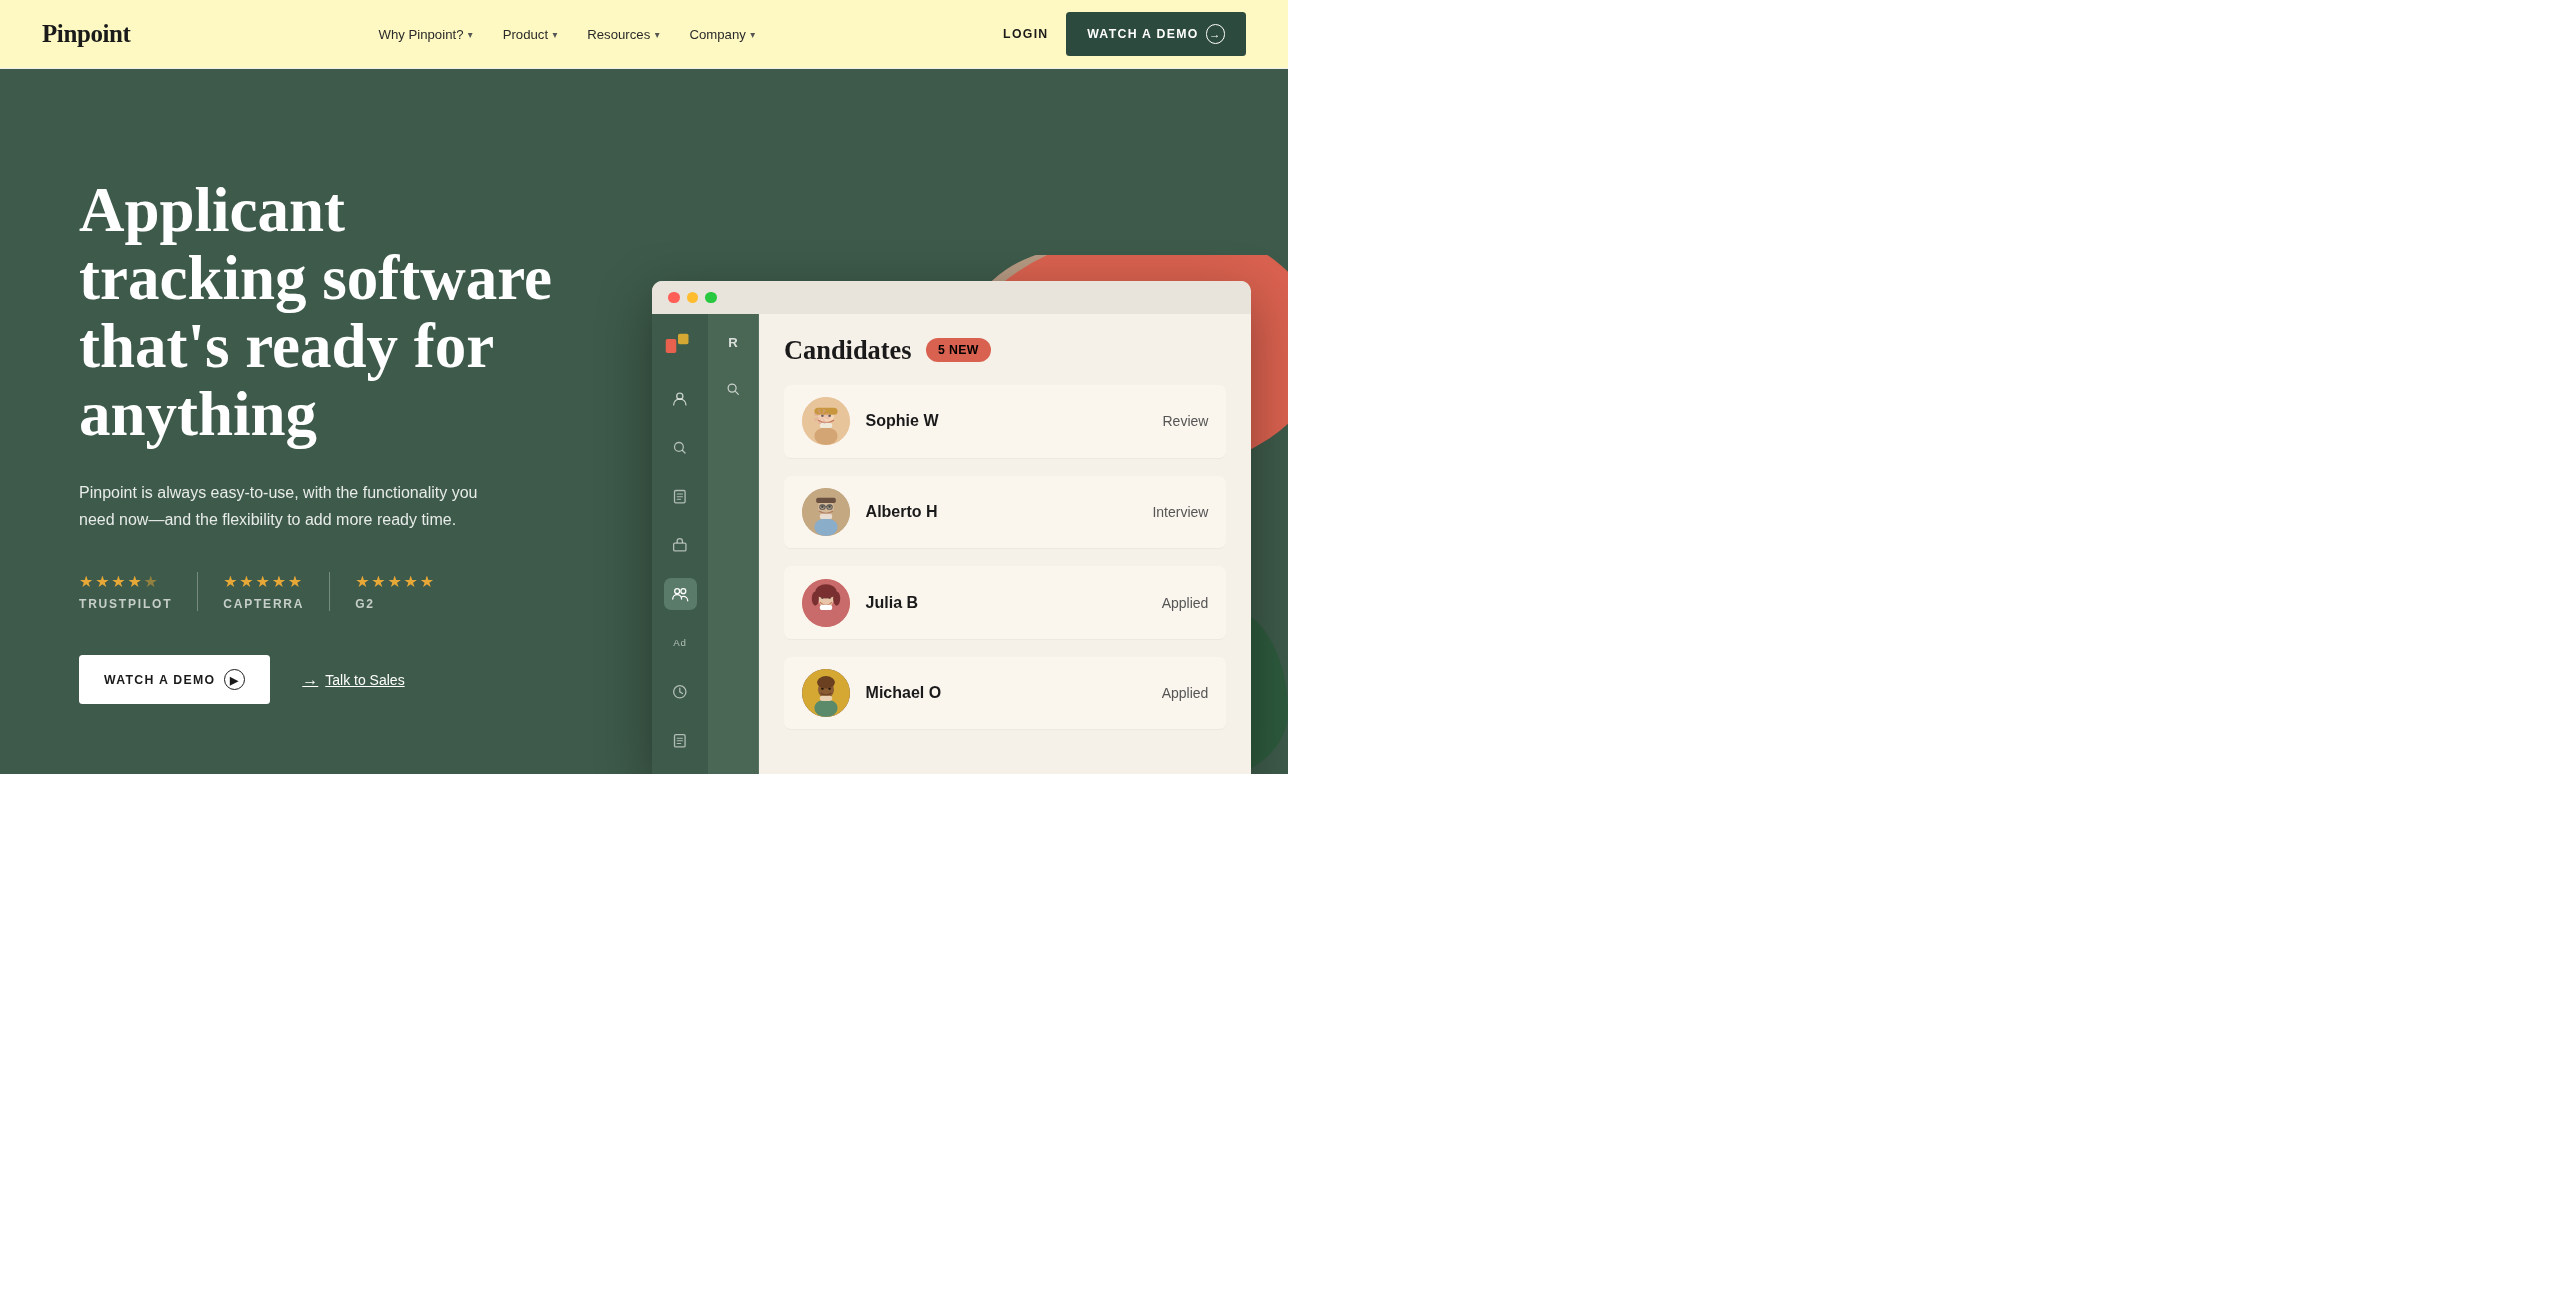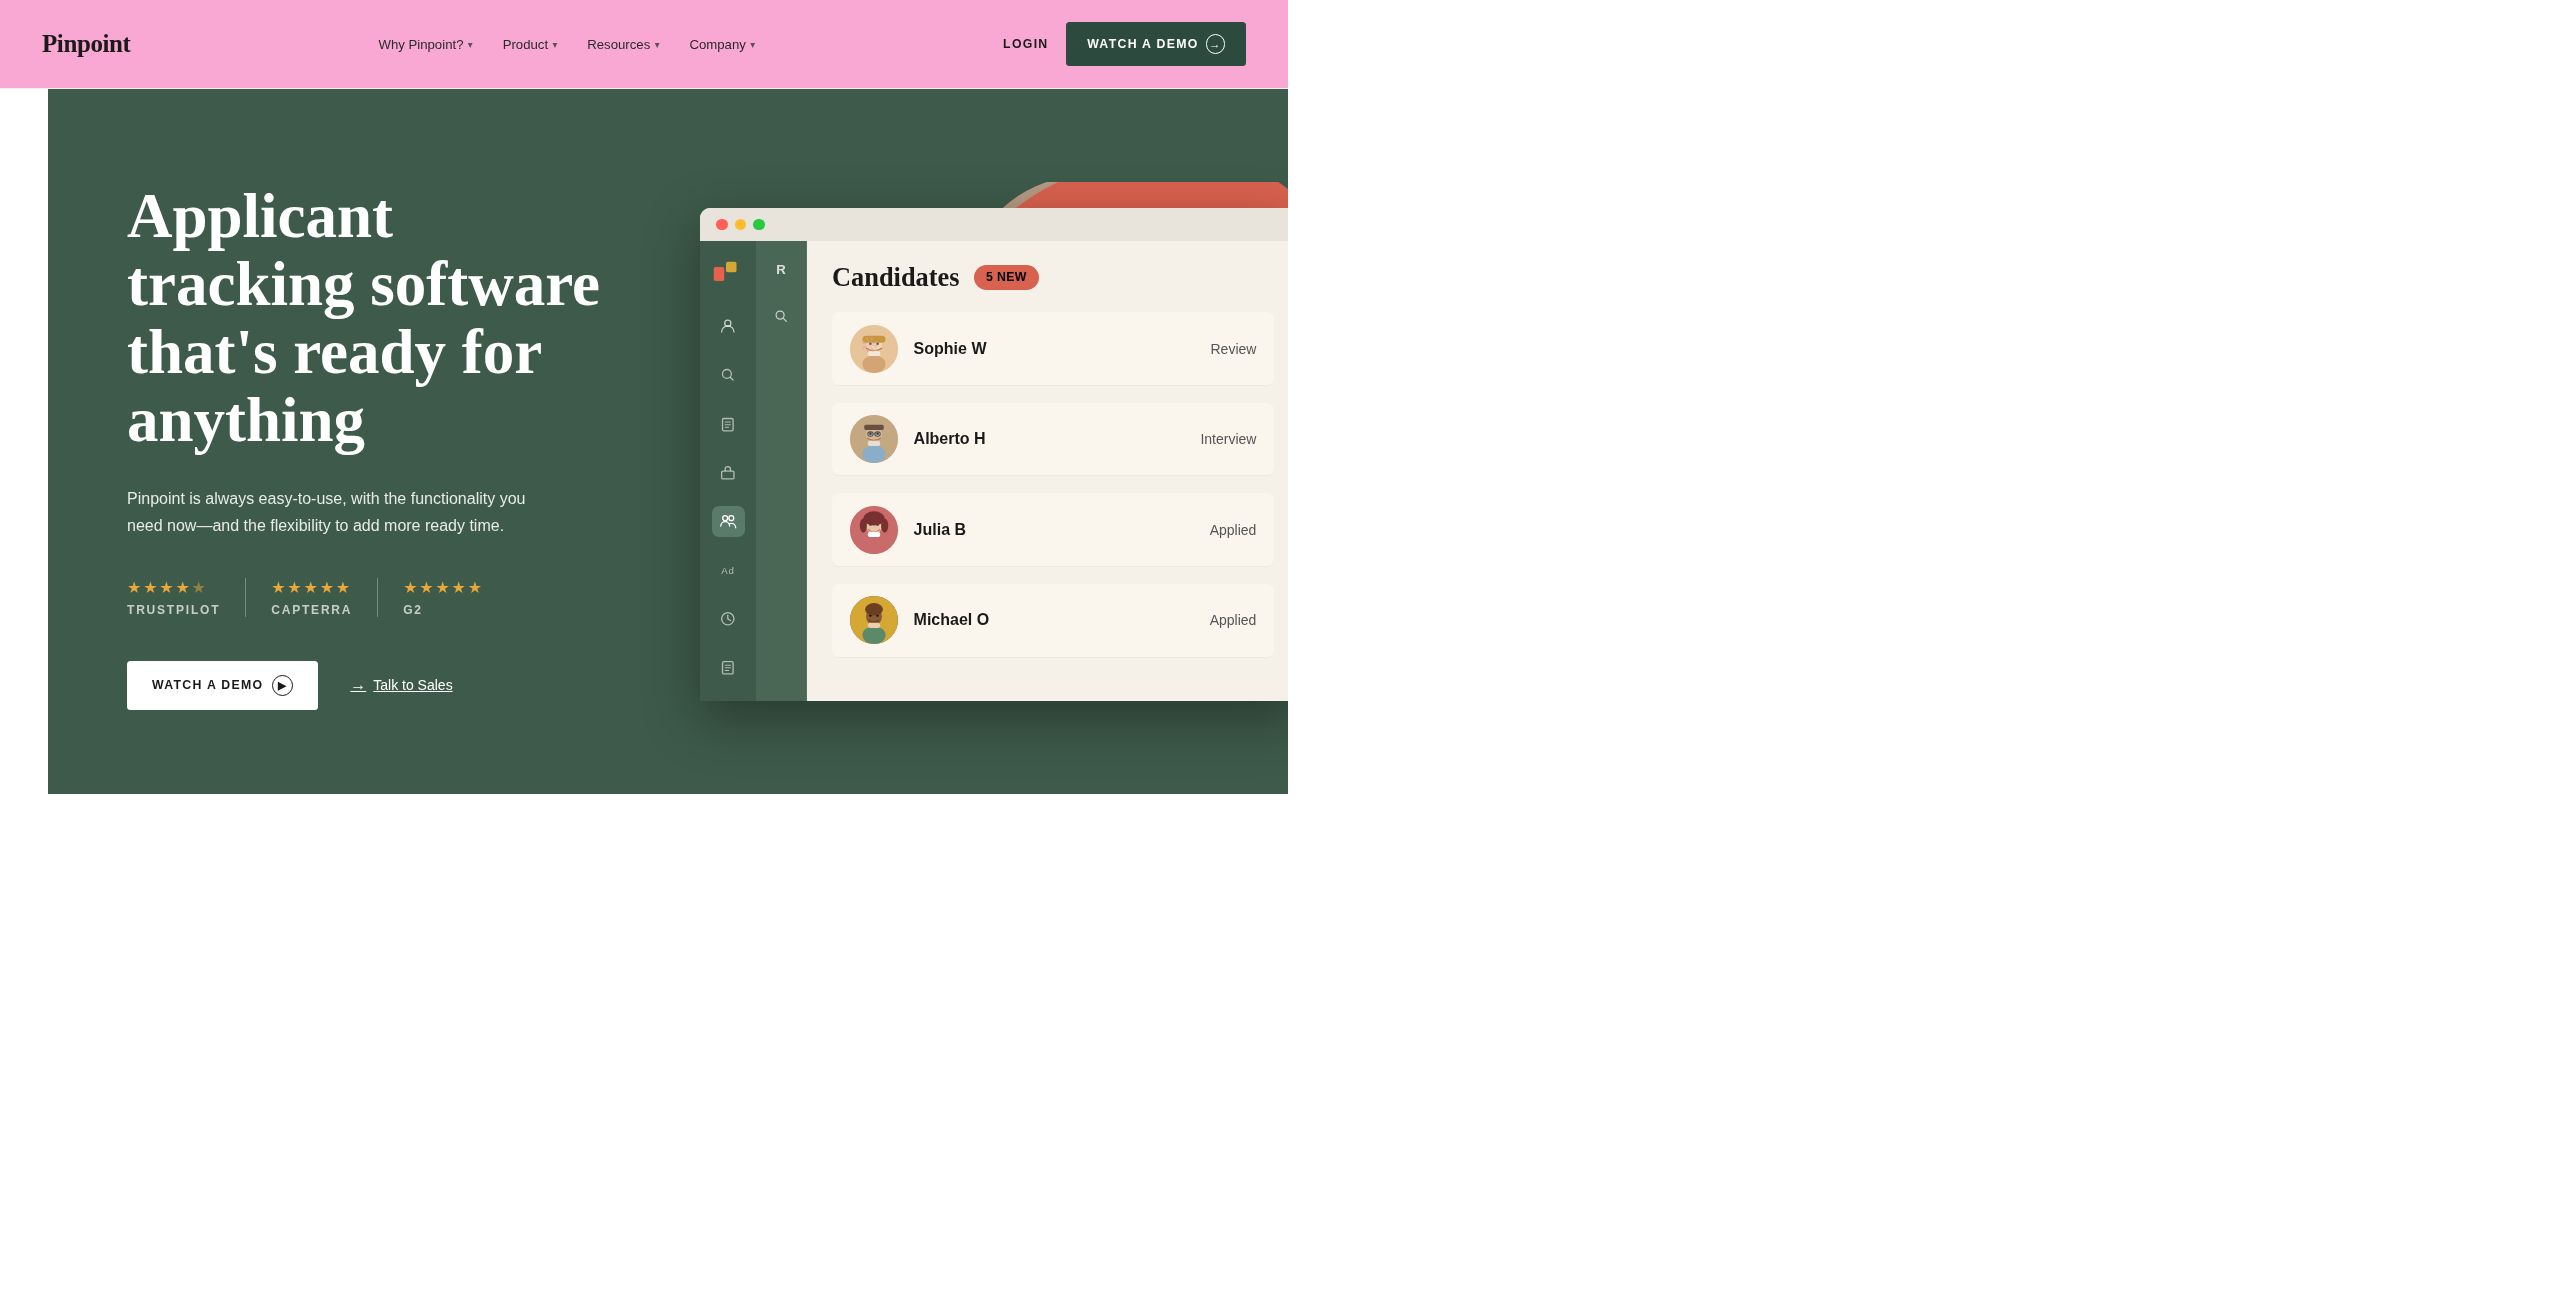--- a/index.html
+++ b/index.html
@@ -1,21 +1,21 @@
 <!DOCTYPE html>
 <html style="font-size:14px"><head>
   <meta charset="utf-8">
   <style>
     * { margin: 0; padding: 0; box-sizing: border-box; }
     body { font-family: 'Georgia', serif; background: #fff; width: 1288px; overflow-x: hidden; }
 
     
     .navbar {
       display: flex; align-items: center; justify-content: space-between;
-      padding: 0 42px; height: 89px; background: #f9a8d4;
+      padding: 0 42px; height: 69px; background: #fef9c3;
       border-bottom: 0.9px solid #eee; position: relative; z-index: 10;
     }
     .navbar-logo {
       font-size: 25px; font-weight: 800; color: #1a1a1a;
       font-family: 'Georgia', serif; letter-spacing: -0.4px;
     }
     .navbar-nav { display: flex; align-items: flex-end; gap: 5.3px; }
     .nav-item {
       display: flex; align-items: center; gap: 4.4px;
       font-family: Arial, sans-serif; font-size: 13.2px; font-weight: 500;
@@ -37,21 +37,21 @@
     }
     .btn-demo-arrow {
       width: 19.4px; height: 19.4px; border-radius: 50%; border: 1.8px solid #fff;
       display: flex; align-items: center; justify-content: center;
       font-size: 11.5px;
     }
 
     
     .hero {
       background: #3d5a4a; min-height: 705px; position: relative;
-      display: flex; align-items: center; overflow: hidden; margin-left: 48px;
+      display: flex; align-items: flex-end; overflow: hidden;
     }
     .hero-left {
       flex: 0 0 599px; padding: 79px 42px 70px 79px;
       display: flex; flex-direction: column; justify-content: center; z-index: 2;
     }
     .hero-heading {
       font-size: 63px; font-weight: 700; color: #fff; line-height: 1.08;
       margin-bottom: 32px; font-family: 'Georgia', serif;
     }
     .hero-sub {

